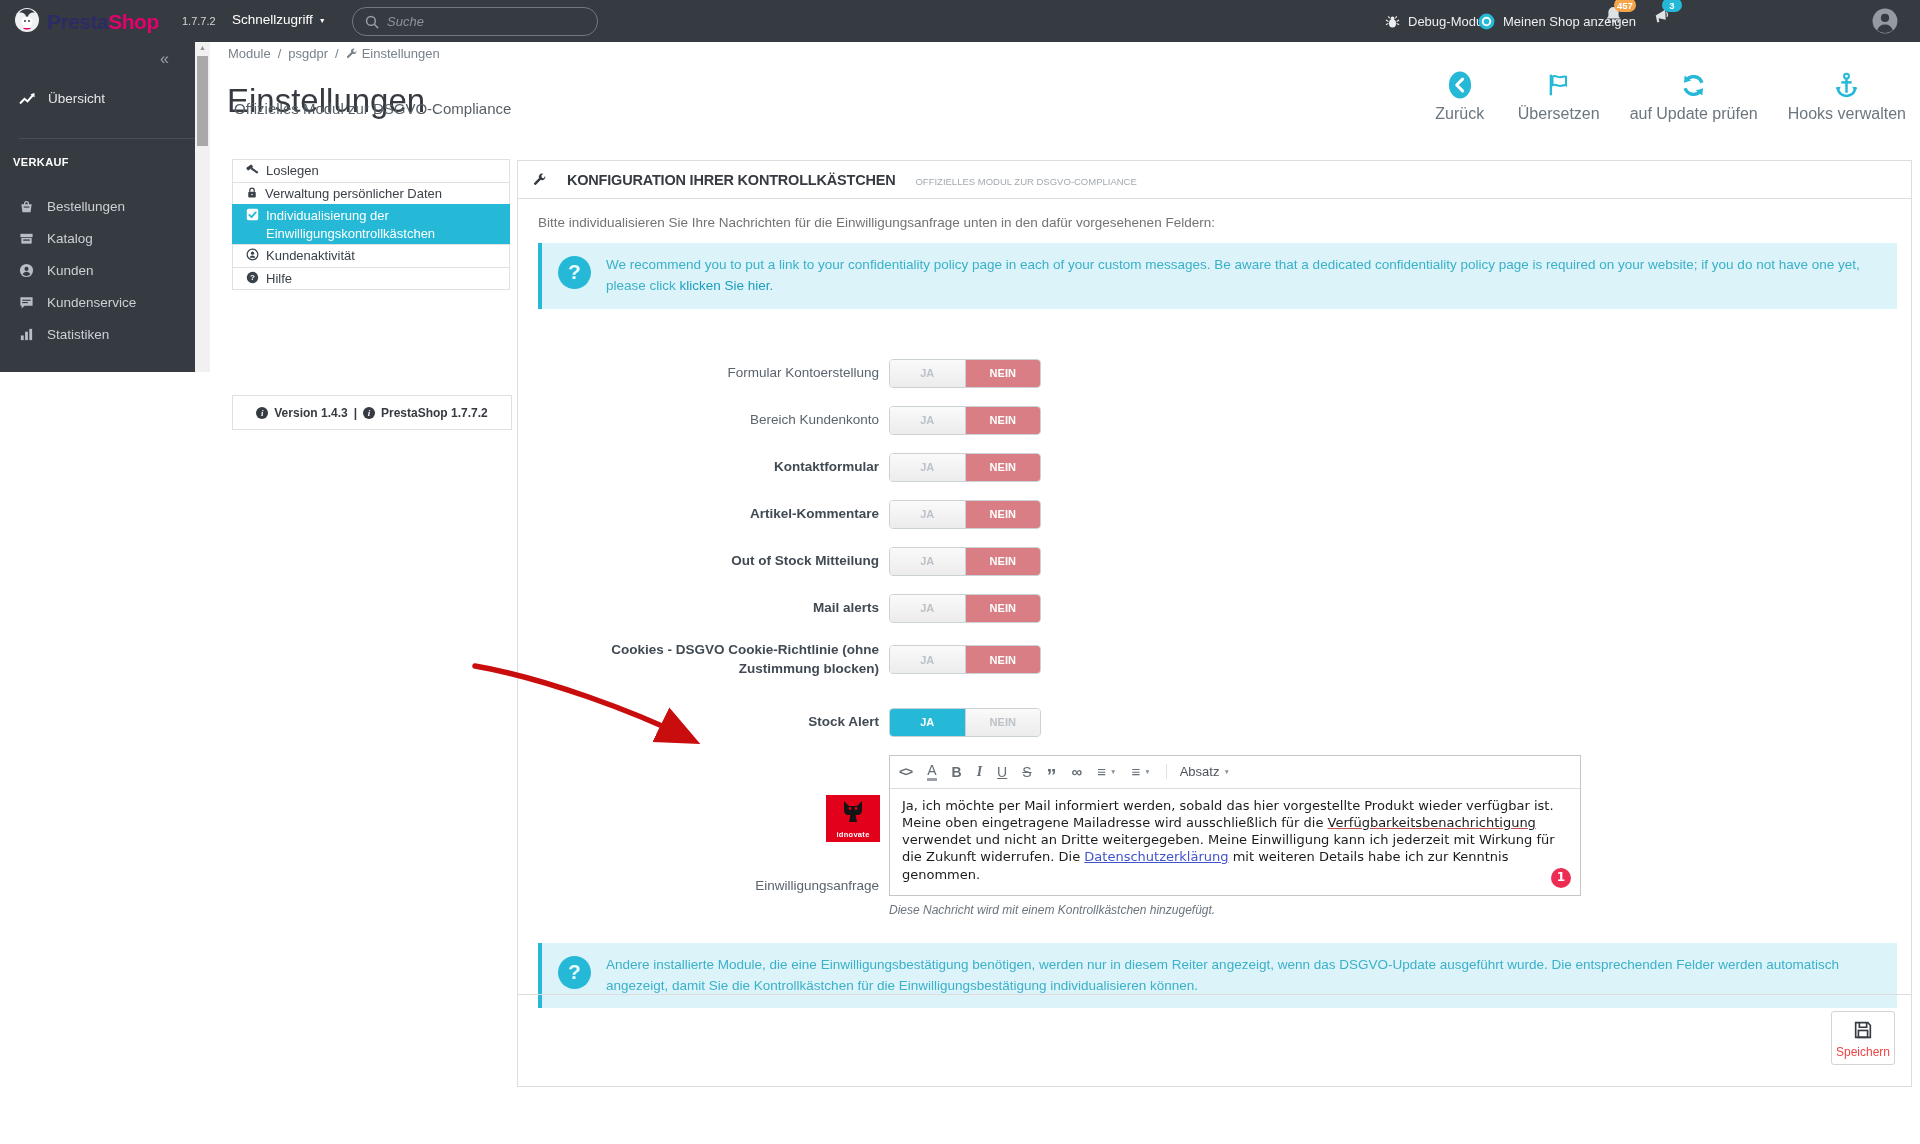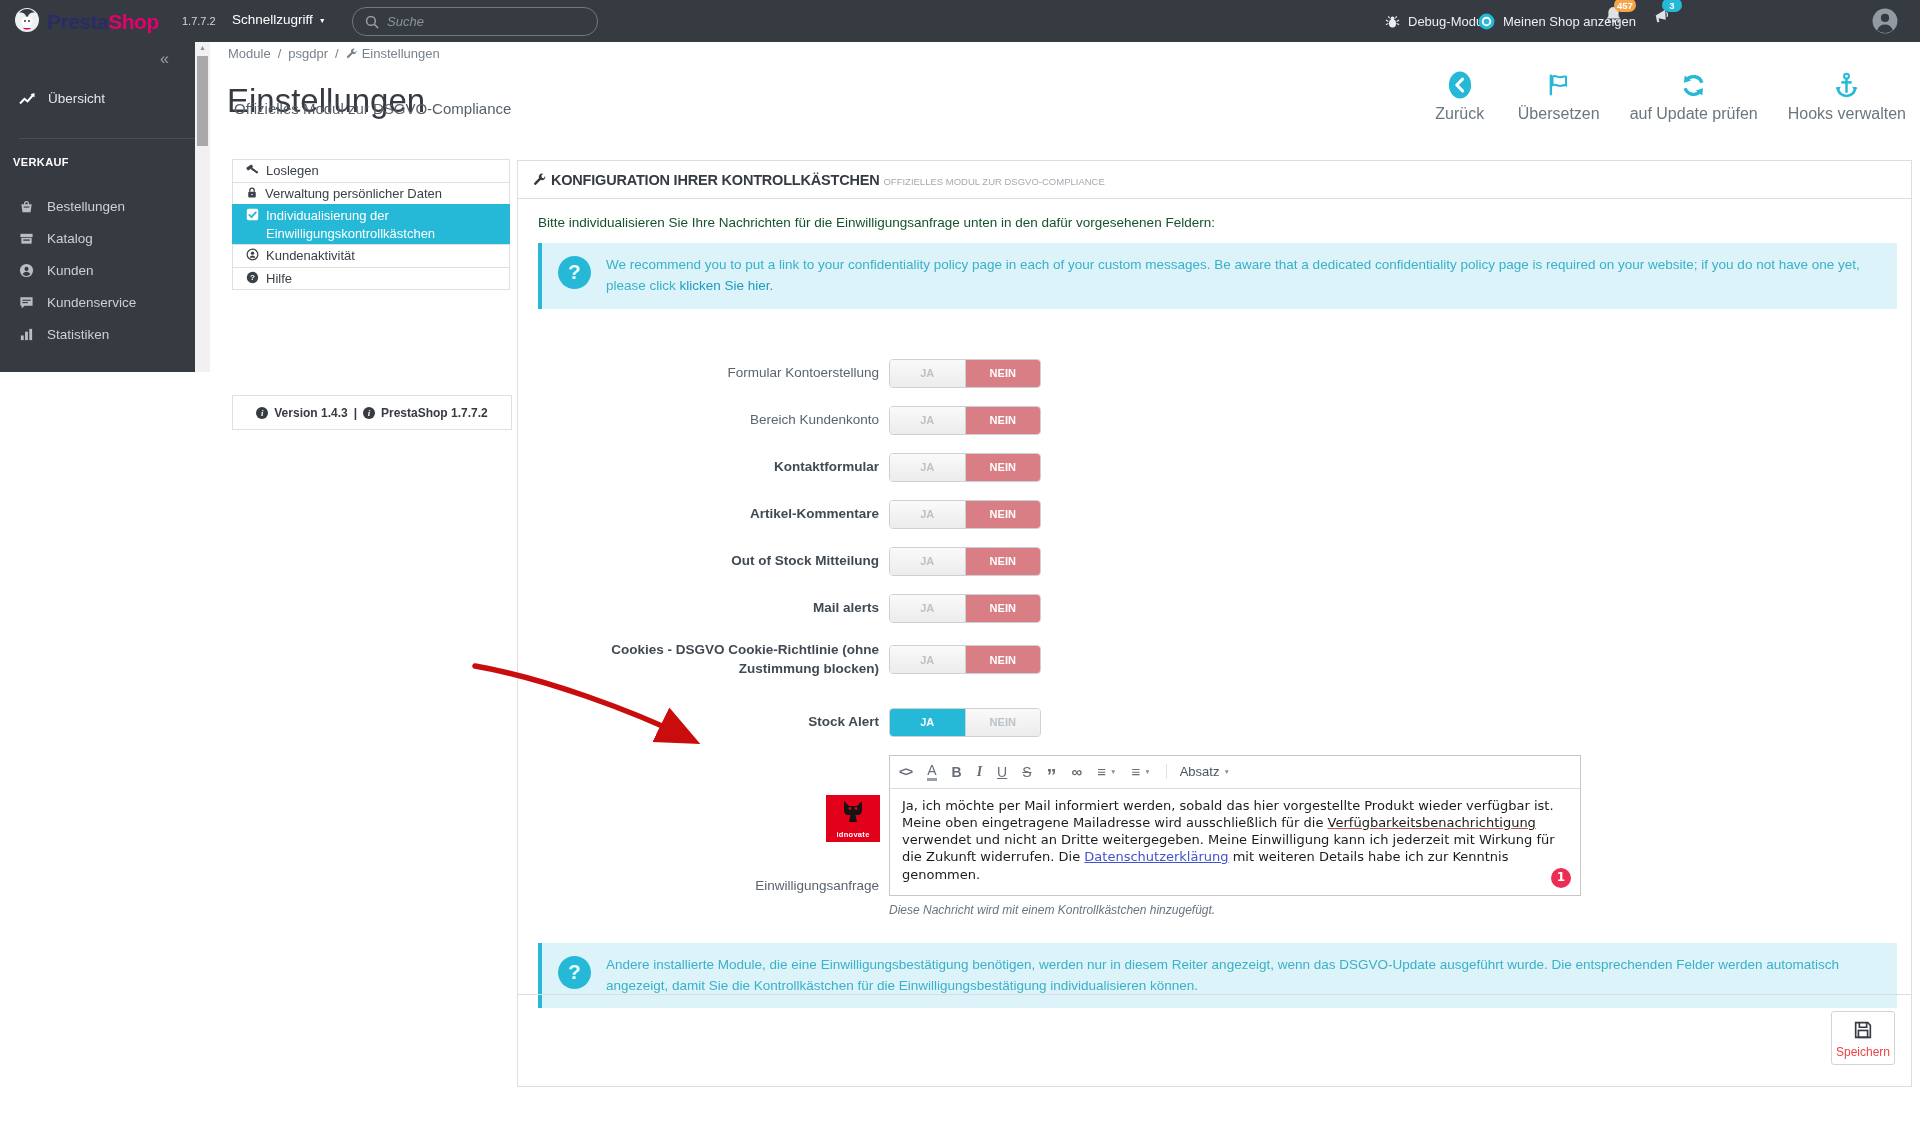--- a/index.html
+++ b/index.html
@@ -62,25 +62,25 @@
             display:flex;gap:7px;align-items:flex-start;cursor:pointer;line-height:1.35;}
   .tab-item svg{flex:none;margin-top:1px;color:#3a4149;}
   .tab-item.active{background:#25b9d7;color:#fff;border-color:#25b9d7;}
   .version-box{position:absolute;left:232px;top:395px;width:278px;height:33px;border:1px solid #e0e0e0;background:#fff;
                display:flex;align-items:center;justify-content:center;gap:6px;font-size:12px;font-weight:700;color:#363a41;}
   .info-dot{display:inline-flex;width:12px;height:12px;border-radius:50%;background:#363a41;color:#fff;font-size:9px;
             font-weight:700;align-items:center;justify-content:center;font-family:"Liberation Serif",serif;font-style:italic;}
 
   
   .panel{position:absolute;left:517px;top:160px;width:1395px;height:927px;background:#fff;border:1px solid #ddd;box-sizing:border-box;}
-  .panel-header{height:37px;border-bottom:1px solid #ddd;display:flex;align-items:center;padding-left:15px;gap:4px;}
+  .panel-header{height:37px;border-bottom:1px solid #ddd;display:flex;align-items:center;padding-left:15px;gap:20px;}
   .panel-header .ph-title{font-size:14.5px;font-weight:700;color:#363a41;text-transform:uppercase;letter-spacing:-.2px;}
   .panel-header .ph-sub{font-size:9.5px;color:#a3aab0;text-transform:uppercase;position:relative;top:2px;}
   .panel-header svg{color:#363a41;}
-  .intro{margin:16px 14px 0 20px;font-size:13.5px;color:#14532d;}
+  .intro{margin:16px 14px 0 20px;font-size:13.5px;color:#737373;}
 
   .alert-info{margin:13px 14px 0 20px;background:#dcf4f9;border-left:4px solid #25b9d7;position:relative;
               padding:12px 26px 12px 64px;font-size:13.5px;color:#3ab0c9;line-height:1.55;box-sizing:border-box;min-height:62px;}
   .alert-info .qmark{position:absolute;left:16px;top:13px;width:33px;height:33px;border-radius:50%;background:#25b9d7;
                      color:#eafcff;font-size:21px;font-weight:700;display:flex;align-items:center;justify-content:center;}
   .alert-link{color:#1e9cc0;cursor:pointer;}
 
   
   .form{margin-top:50px;padding-left:20px;position:relative;}
   .t-row{display:flex;align-items:center;margin-bottom:18px;}

